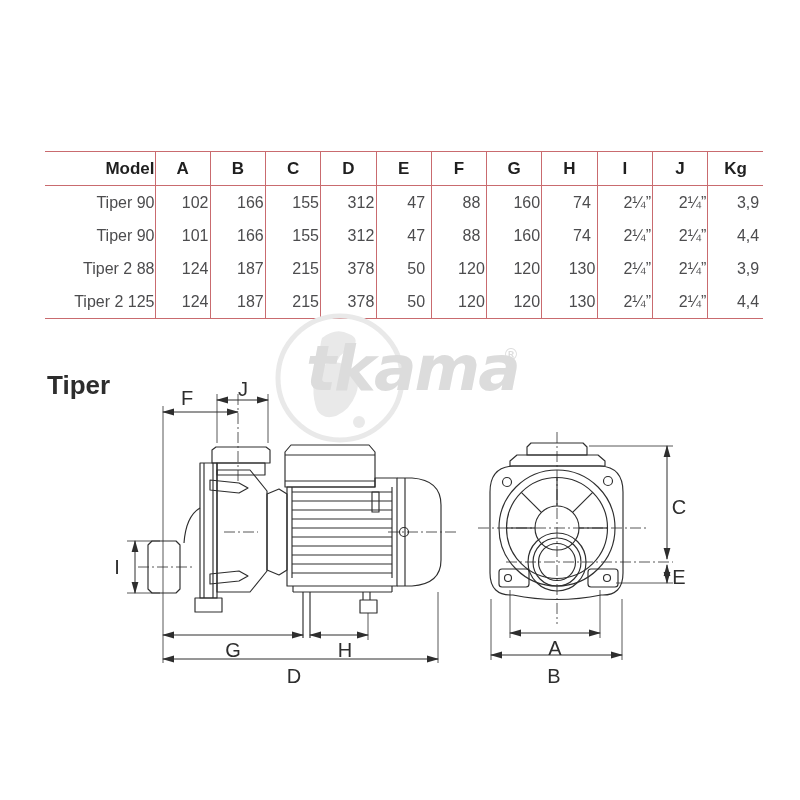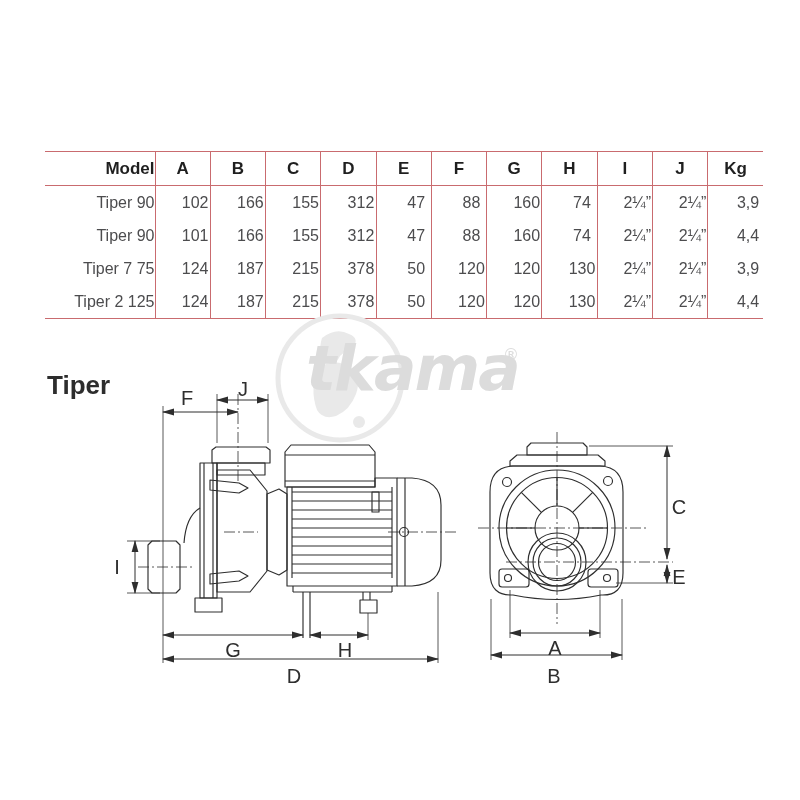--- a/index.html
+++ b/index.html
@@ -93,21 +93,21 @@
         <td>312</td>
         <td>47</td>
         <td>88</td>
         <td>160</td>
         <td>74</td>
         <td>2¼”</td>
         <td>2¼”</td>
         <td>4,4</td>
       </tr>
       <tr>
-        <td>Tiper 7 75</td>
+        <td>Tiper 2 88</td>
         <td>124</td>
         <td>187</td>
         <td>215</td>
         <td>378</td>
         <td>50</td>
         <td>120</td>
         <td>120</td>
         <td>130</td>
         <td>2¼”</td>
         <td>2¼”</td>

